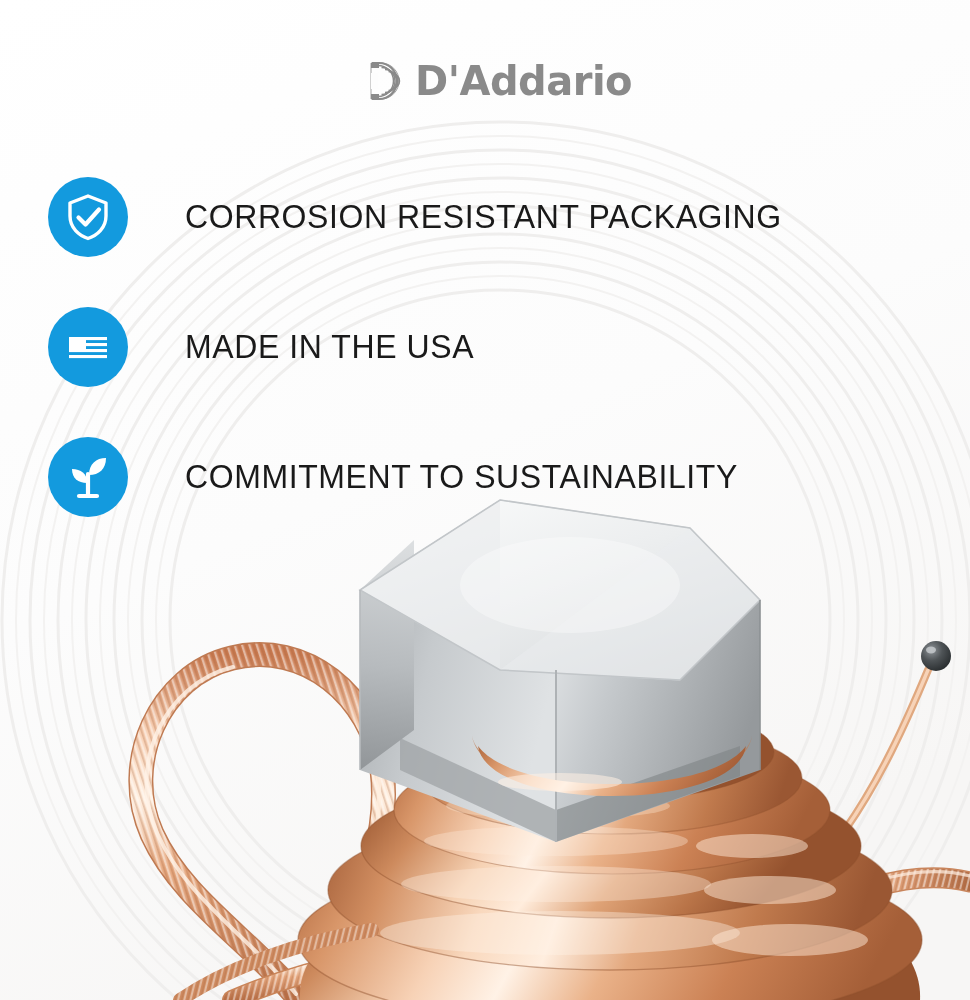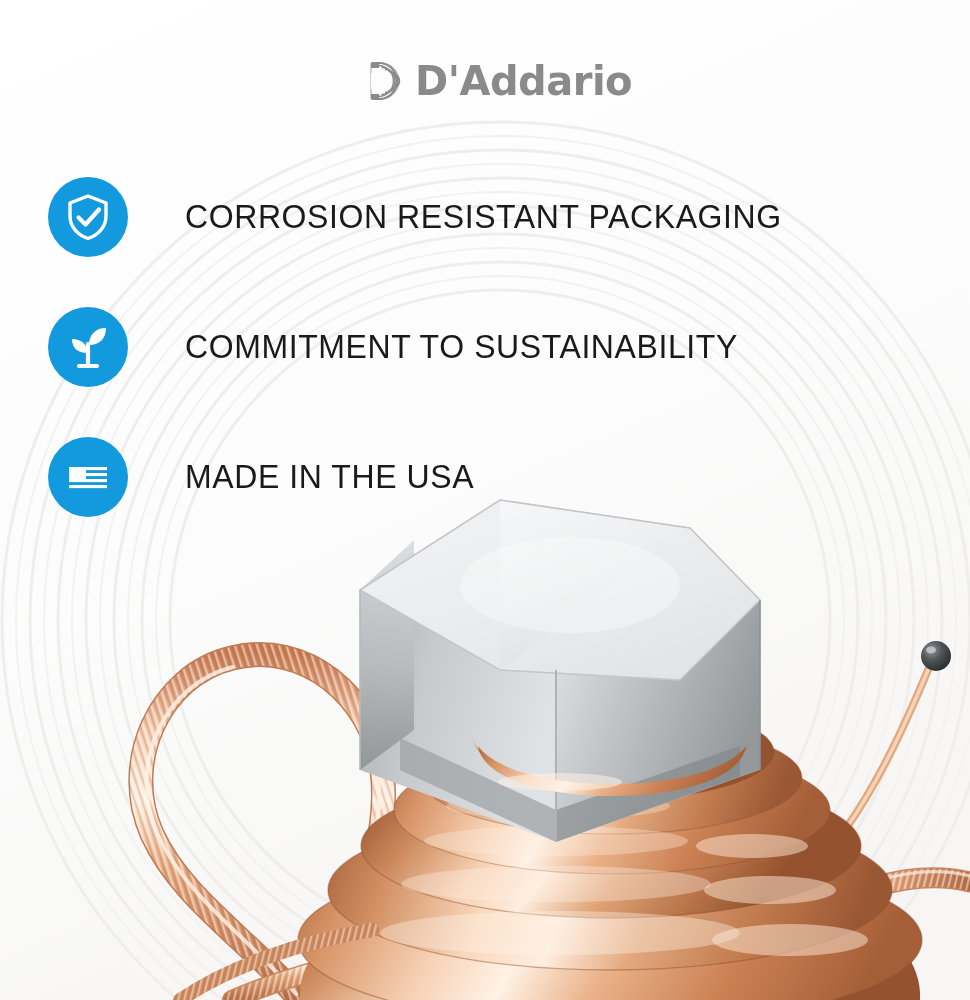--- a/index.html
+++ b/index.html
@@ -149,42 +149,42 @@
           <path d="M26 5 L44 12 V25 C44 37 35 44.5 26 47.5 C17 44.5 8 37 8 25 V12 Z" fill="none" stroke="#ffffff" stroke-width="3.4" stroke-linejoin="round"></path>
           <path d="M16.5 26.5 L23.5 33.5 L37 18.5" fill="none" stroke="#ffffff" stroke-width="4.2" stroke-linecap="round" stroke-linejoin="round"></path>
         </svg>
       </span>
       <span class="feature-label">CORROSION RESISTANT PACKAGING</span>
     </div>
 
     <div class="feature-row">
       <span class="feature-icon">
         <svg width="50" height="50" viewBox="0 0 50 50" xmlns="http://www.w3.org/2000/svg">
-          <path d="M25 44 V22" stroke="#ffffff" stroke-width="4.2" stroke-linecap="round" fill="none"></path>
-          <path d="M16 44 H34" stroke="#ffffff" stroke-width="4.2" stroke-linecap="round" fill="none"></path>
-          <path d="M26 23 C26 12 33 6 43 6 C43 17 36 23 26 23 Z" fill="#ffffff"></path>
-          <path d="M24 30 C24 22 18 17 9 17 C9 26 15 31 24 31 Z" fill="#ffffff"></path>
-        </svg>
-      </span>
-      <span class="feature-label">COMMITMENT TO SUSTAINABILITY</span>
-    </div>
-
-    <div class="feature-row">
-      <span class="feature-icon">
-        <svg width="50" height="50" viewBox="0 0 50 50" xmlns="http://www.w3.org/2000/svg">
           <g fill="#ffffff">
             <rect x="6" y="15" width="38" height="3.1"></rect>
             <rect x="6" y="21" width="38" height="3.1"></rect>
             <rect x="6" y="27" width="38" height="3.1"></rect>
             <rect x="6" y="33" width="38" height="3.1"></rect>
             <rect x="6" y="15" width="17" height="12"></rect>
           </g>
         </svg>
       </span>
       <span class="feature-label">MADE IN THE USA</span>
+    </div>
+
+    <div class="feature-row">
+      <span class="feature-icon">
+        <svg width="50" height="50" viewBox="0 0 50 50" xmlns="http://www.w3.org/2000/svg">
+          <path d="M25 44 V22" stroke="#ffffff" stroke-width="4.2" stroke-linecap="round" fill="none"></path>
+          <path d="M16 44 H34" stroke="#ffffff" stroke-width="4.2" stroke-linecap="round" fill="none"></path>
+          <path d="M26 23 C26 12 33 6 43 6 C43 17 36 23 26 23 Z" fill="#ffffff"></path>
+          <path d="M24 30 C24 22 18 17 9 17 C9 26 15 31 24 31 Z" fill="#ffffff"></path>
+        </svg>
+      </span>
+      <span class="feature-label">COMMITMENT TO SUSTAINABILITY</span>
     </div>
 
   </div>
 
   <div class="photo">
     <svg width="970" height="530" viewBox="0 0 970 530" xmlns="http://www.w3.org/2000/svg">
       <defs>
 
         <linearGradient id="cu" x1="0" y1="0" x2="0" y2="1">
           <stop offset="0%" stop-color="#c97a50"></stop>

